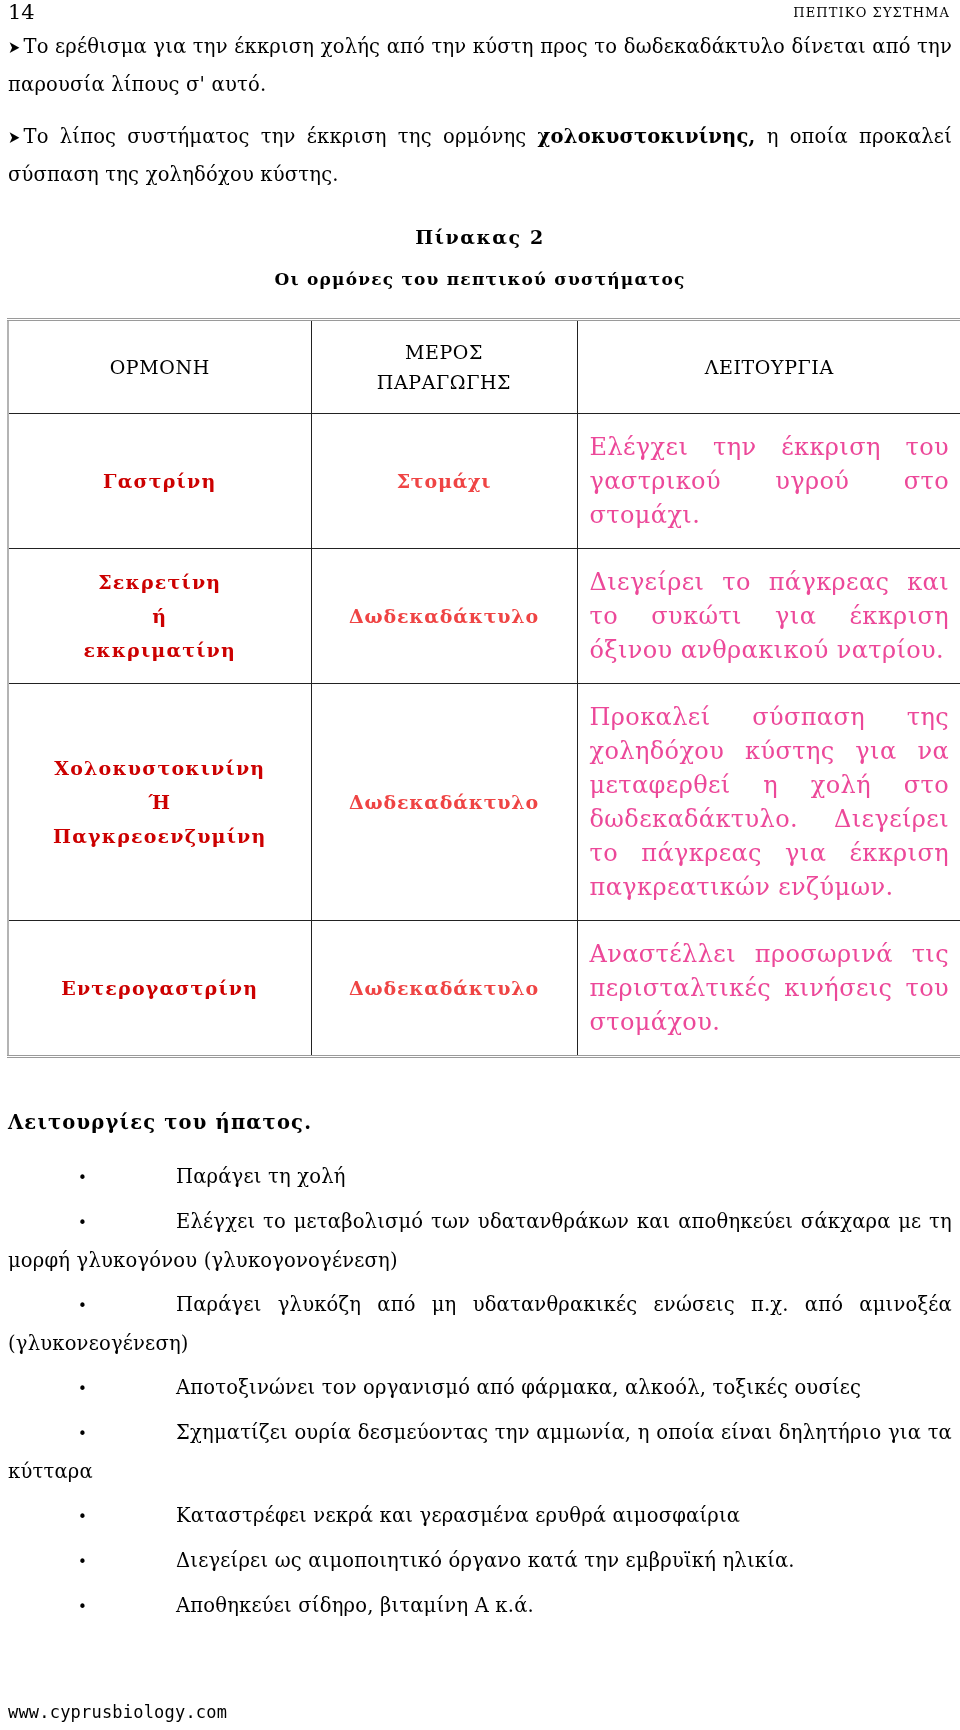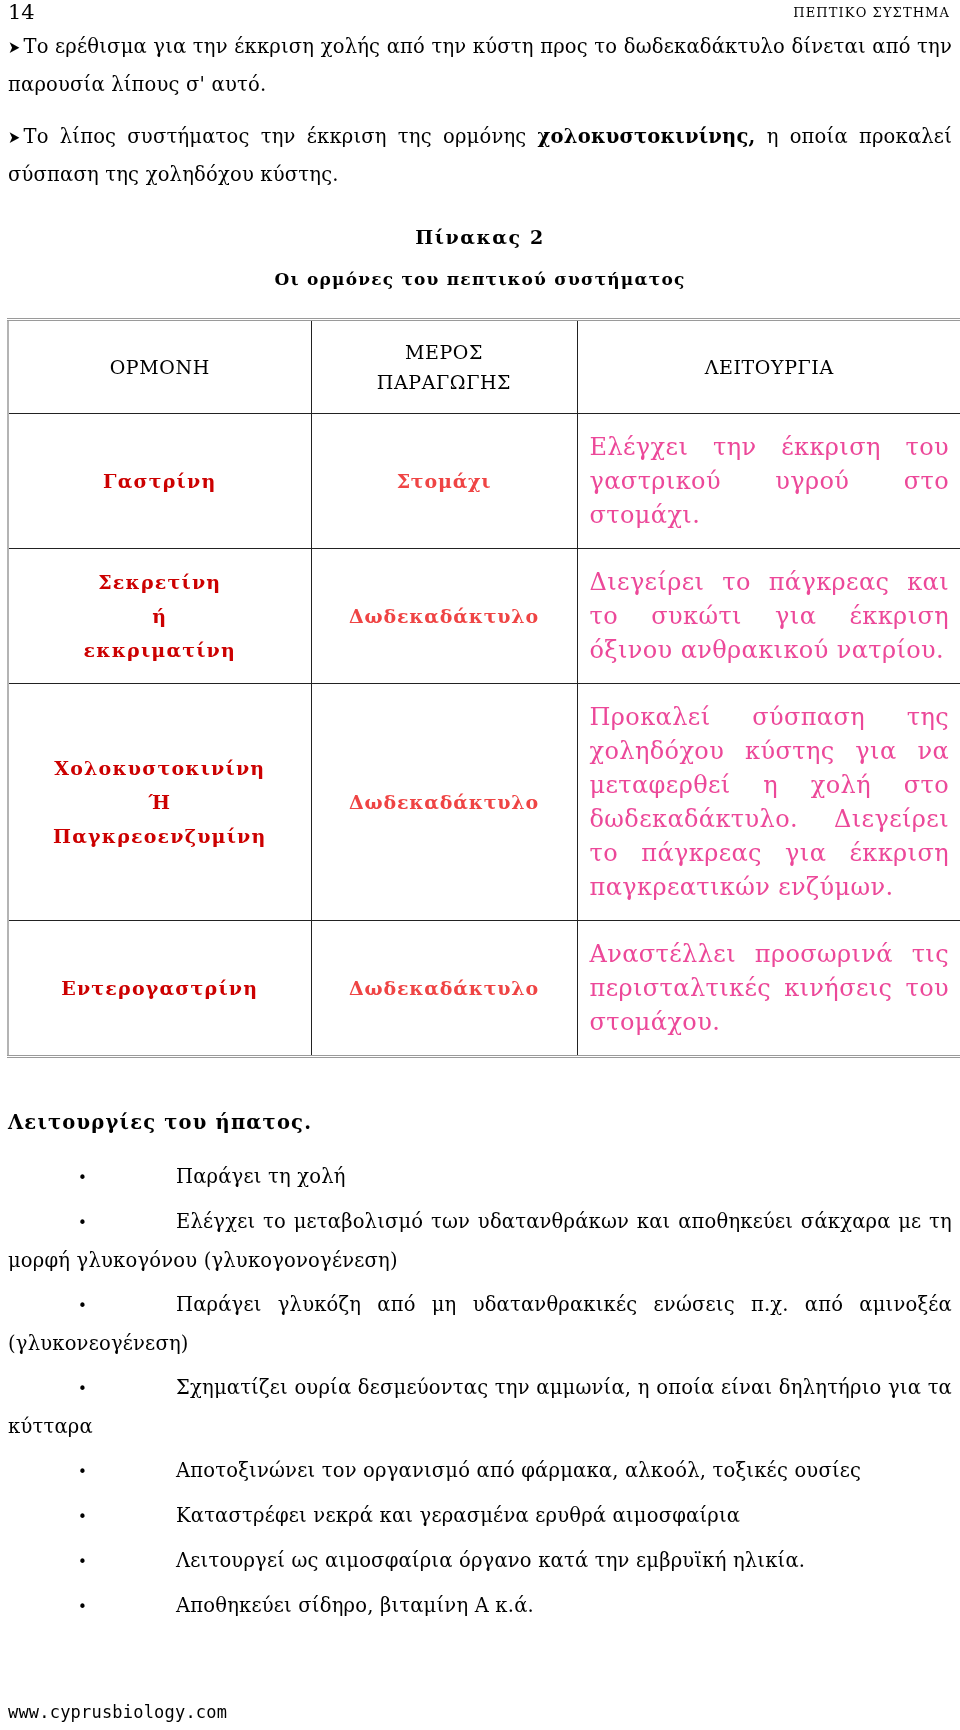--- a/index.html
+++ b/index.html
@@ -298,23 +298,23 @@
       </tbody>
     </table>
   </div>
 
   <div class="liver">
     <div class="liver-title">Λειτουργίες του ήπατος.</div>
     <ul class="liver-list">
       <li><span class="bullet">•</span><span>Παράγει τη χολή</span></li>
       <li><span class="bullet">•</span><span>Ελέγχει το μεταβολισμό των υδατανθράκων και αποθηκεύει σάκχαρα με τη μορφή γλυκογόνου (γλυκογονογένεση)</span></li>
       <li><span class="bullet">•</span><span>Παράγει γλυκόζη από μη υδατανθρακικές ενώσεις π.χ. από αμινοξέα (γλυκονεογένεση)</span></li>
+      <li><span class="bullet">•</span><span>Αποτοξινώνει τον οργανισμό από φάρμακα, αλκοόλ, τοξικές ουσίες</span></li>
       <li><span class="bullet">•</span><span>Σχηματίζει ουρία δεσμεύοντας την αμμωνία, η οποία είναι δηλητήριο για τα κύτταρα</span></li>
-      <li><span class="bullet">•</span><span>Αποτοξινώνει τον οργανισμό από φάρμακα, αλκοόλ, τοξικές ουσίες</span></li>
       <li><span class="bullet">•</span><span>Καταστρέφει νεκρά και γερασμένα ερυθρά αιμοσφαίρια</span></li>
-      <li><span class="bullet">•</span><span>Λειτουργεί ως αιμοσφαίρια όργανο κατά την εμβρυϊκή ηλικία.</span></li>
+      <li><span class="bullet">•</span><span>Διεγείρει ως αιμοποιητικό όργανο κατά την εμβρυϊκή ηλικία.</span></li>
       <li><span class="bullet">•</span><span>Αποθηκεύει σίδηρο, βιταμίνη Α κ.ά.</span></li>
     </ul>
   </div>
 
   <div class="footer">www.cyprusbiology.com</div>
 
 </div>
 
 </body></html>

